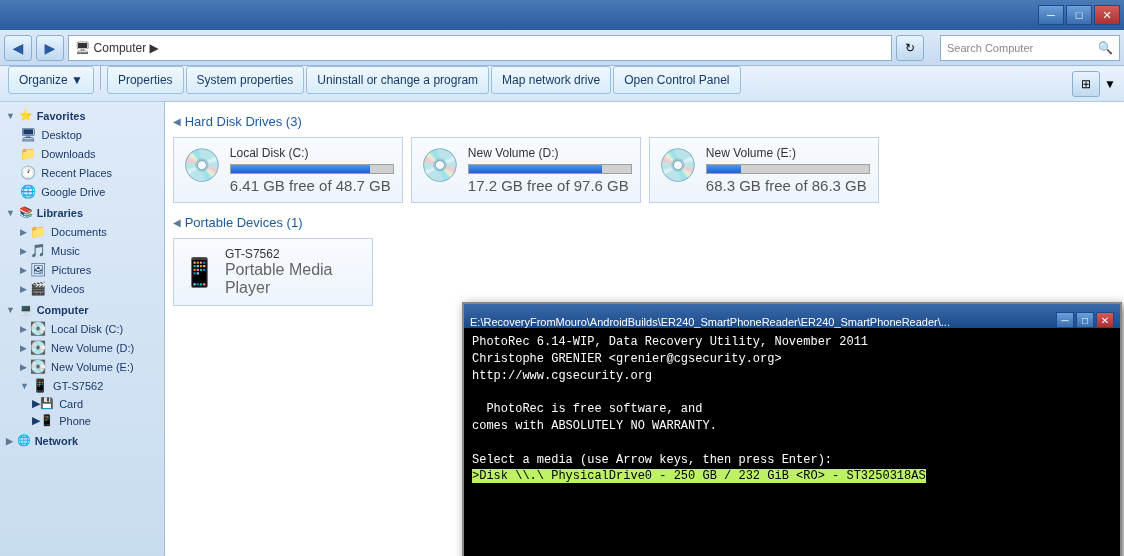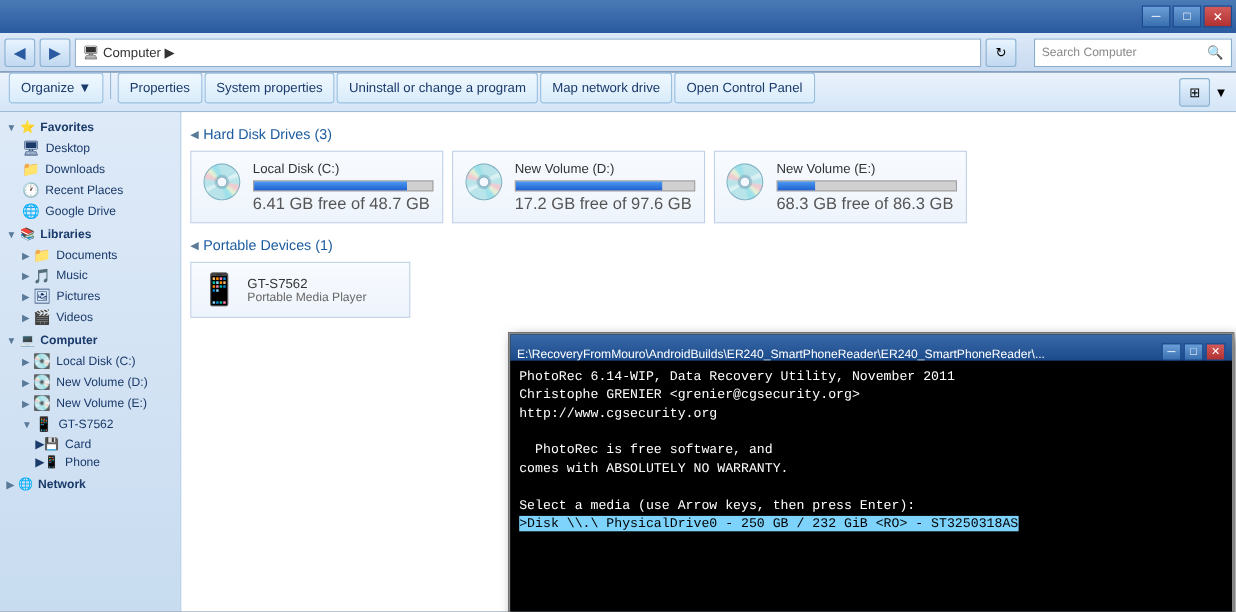--- a/index.html
+++ b/index.html
@@ -191,21 +191,21 @@
       border: 1px solid #c0d0e8;
       background: linear-gradient(to bottom, #f8fbff, #eef4fc);
       padding: 8px;
       display: flex;
       align-items: center;
       gap: 8px;
       cursor: pointer;
     }
     .device-icon { font-size: 28px; }
     .device-info .device-name { font-size: 12px; color: #333; }
-    .device-info .device-type { font-size: 11px; color: #666; }
+    .device-info .device-type { font-size: 16px; color: #666; }
 
     
     .terminal-overlay {
       position: absolute;
       top: 200px;
       left: 462px;
       width: 660px;
       height: 356px;
       background: #000;
       border: 2px solid #888;
@@ -239,21 +239,21 @@
       background: #000;
       color: #fff;
       font-family: 'Courier New', Courier, monospace;
       font-size: 12px;
       padding: 6px 8px;
       overflow: hidden;
       white-space: pre-wrap;
       line-height: 1.4;
     }
     .terminal-highlight {
-      background: #7dd3fc;
+      background: #bef264;
       color: #000;
       display: inline;
     }
   </style>
 </head>
 <body>
 
 <div class="title-bar">
   <div class="title-bar-controls">
     <button class="title-btn">─</button>

